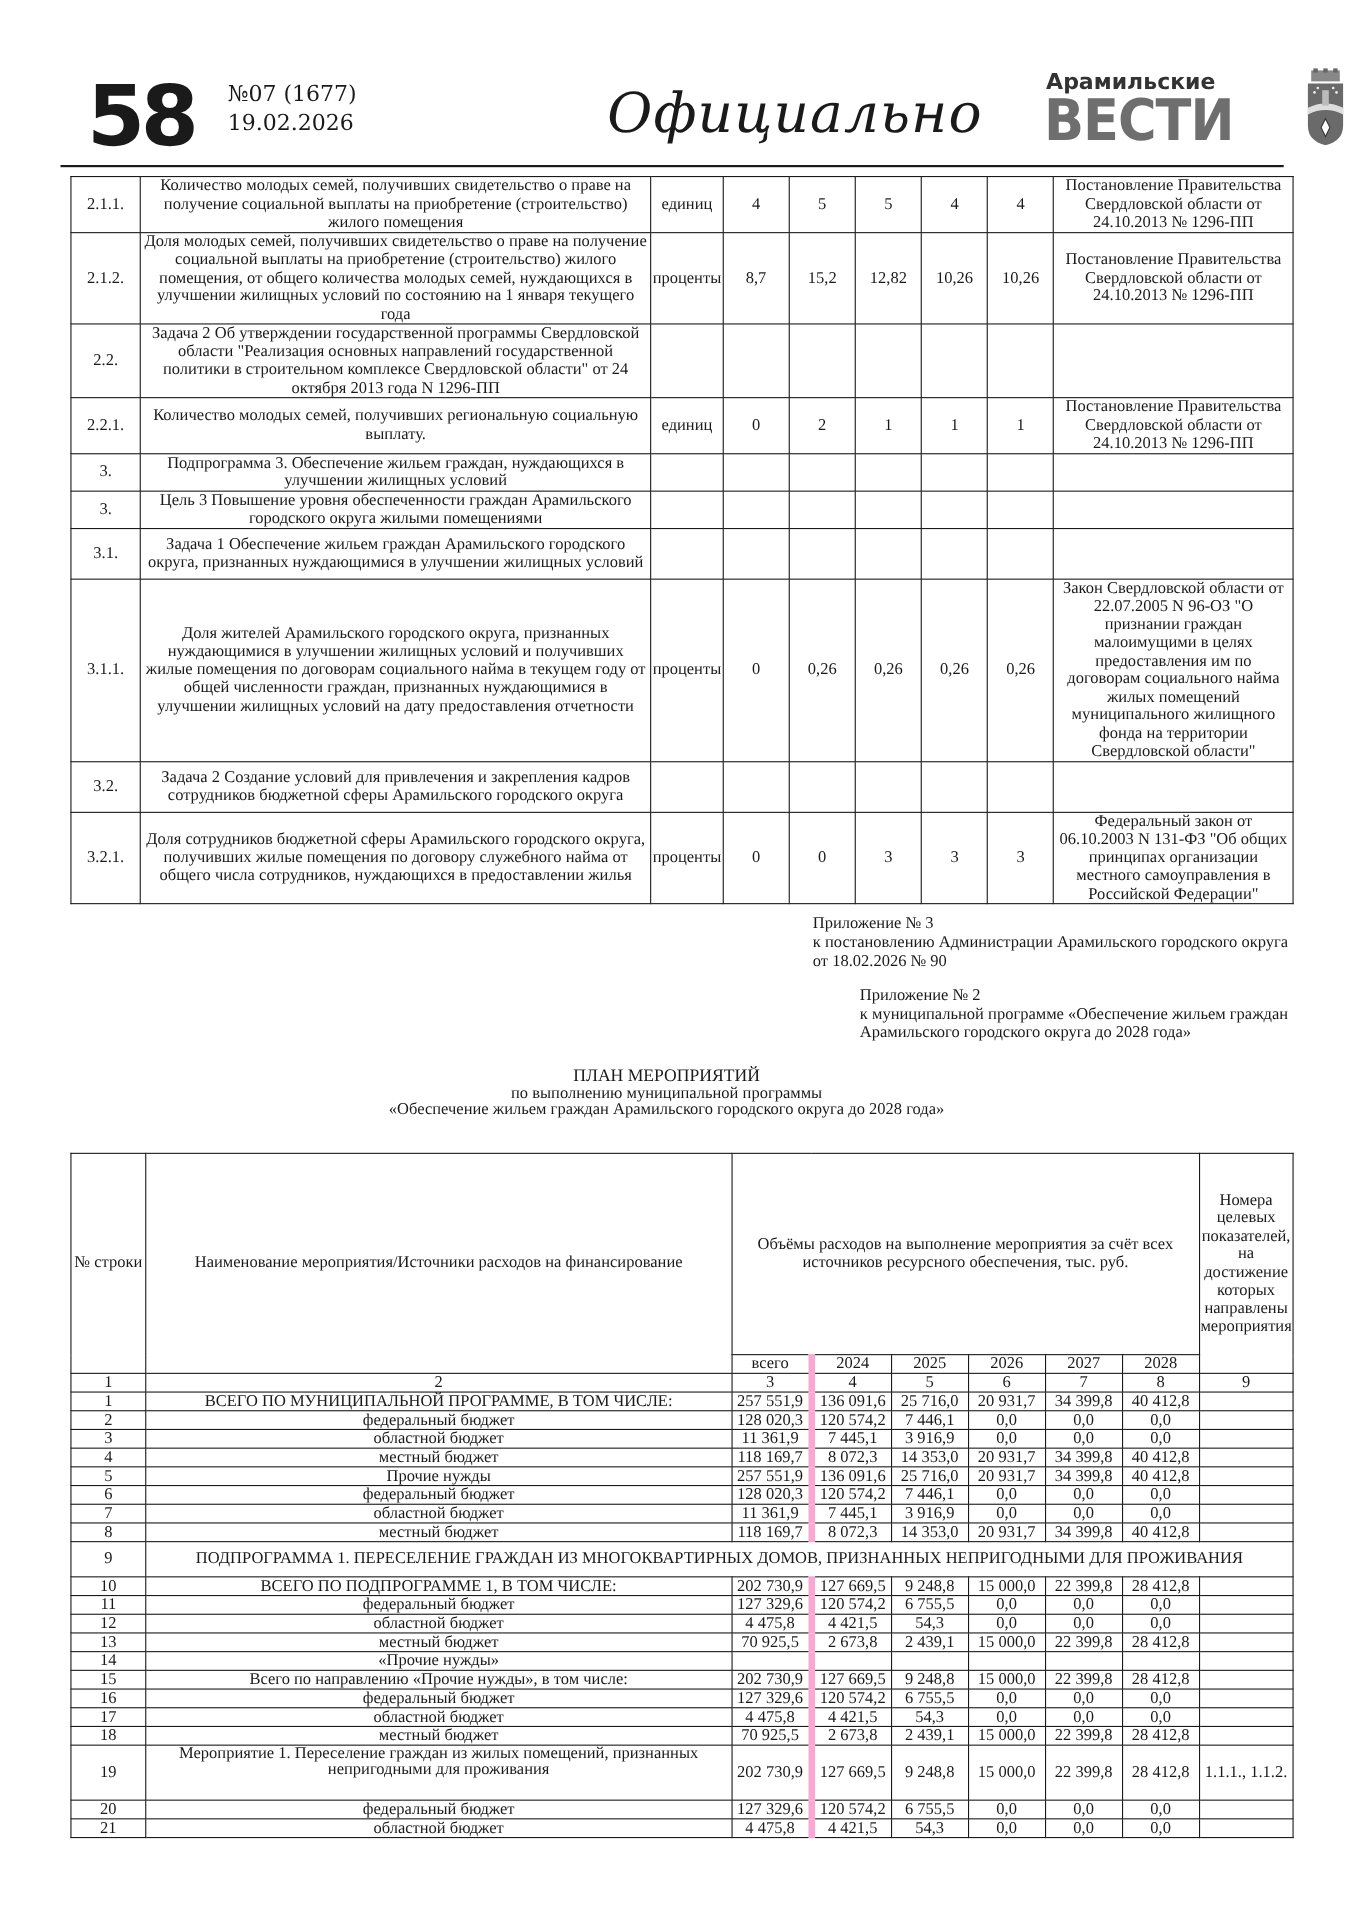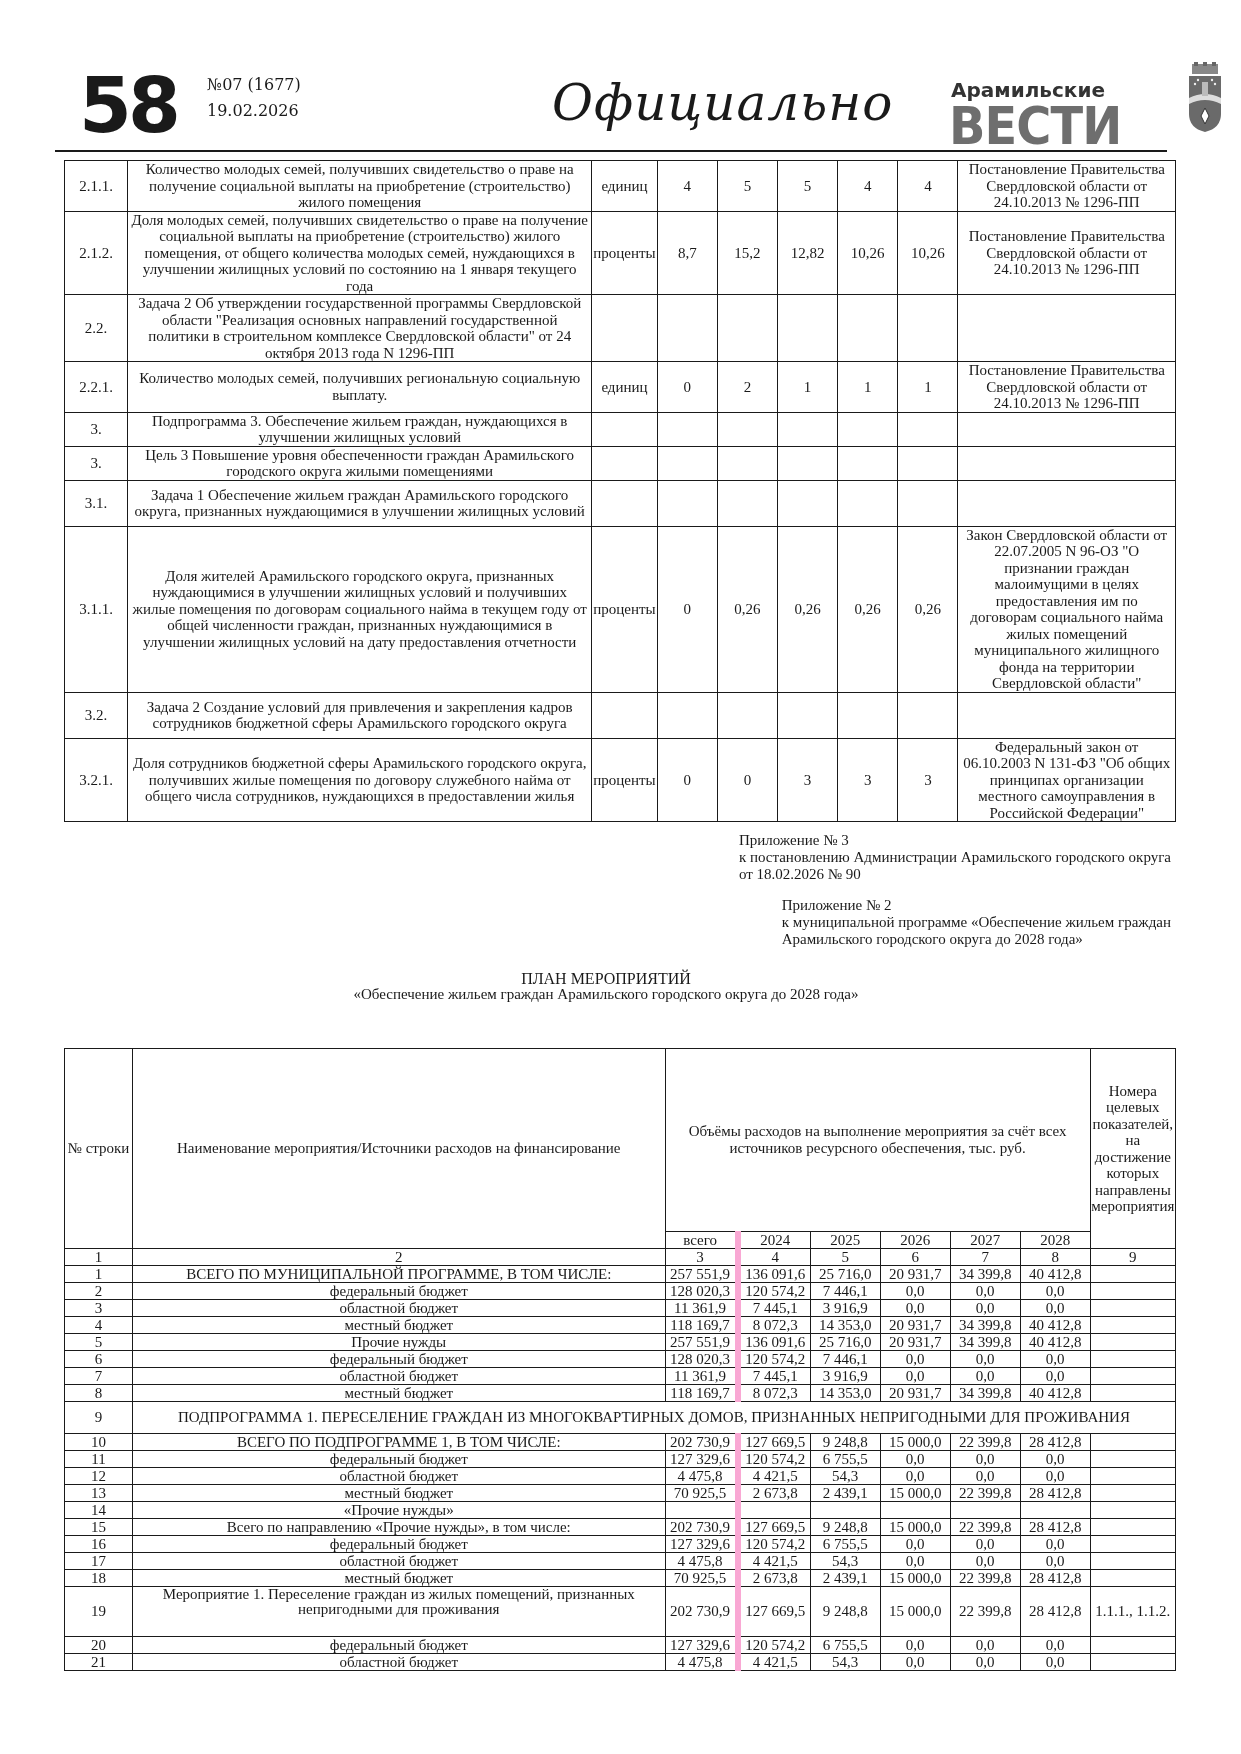--- a/index.html
+++ b/index.html
@@ -1,23 +1,23 @@
 <!DOCTYPE html>
 <html><head>
 <meta charset="utf-8">
 <style>
   html, body { margin: 0; padding: 0; background: #ffffff; }
   body { width: 1241px; height: 1754px; position: relative; overflow: hidden; color: #1a1a1a; font-family: "Liberation Serif", serif; }
 
   
   .masthead { position: absolute; left: 55px; top: 60px; width: 1112px; height: 90px; border-bottom: 2px solid #1a1a1a; }
   .page-num { position: absolute; left: 24px; top: 6px; font-family: "DejaVu Sans", sans-serif; font-weight: bold; font-size: 76px; letter-spacing: -4px; line-height: 80px; color: #1a1a1a; }
-  .issue { position: absolute; left: 152px; top: 12px; font-family: "DejaVu Serif", serif; font-size: 16px; line-height: 26px; color: #1a1a1a; }
+  .issue { position: absolute; left: 152px; top: 12px; font-family: "DejaVu Serif", serif; font-size: 20px; line-height: 26px; color: #1a1a1a; }
   .section-title { position: absolute; left: 497px; top: 8px; font-family: "DejaVu Serif", serif; font-style: italic; font-size: 50px; line-height: 70px; color: #1a1a1a; letter-spacing: 1px; }
-  .brand { position: absolute; left: 896px; top: 18px; width: 230px; height: 80px; }
+  .brand { position: absolute; left: 896px; top: 2px; width: 230px; height: 80px; }
   .brand-top { position: absolute; left: 0; top: 0; font-family: "DejaVu Sans", sans-serif; font-weight: bold; font-size: 20px; color: #333; letter-spacing: 0px; }
   .brand-main { position: absolute; left: -2px; top: 18px; font-family: "DejaVu Sans", sans-serif; font-weight: bold; font-size: 52px; line-height: 60px; color: #6e6e6e; letter-spacing: -1px; transform: scaleX(0.92); transform-origin: left; }
   .coat { position: absolute; left: 1132px; top: 2px; width: 36px; height: 70px; }
 
   
   table { border-collapse: collapse; position: absolute; font-family: "Liberation Serif", serif; color: #1a1a1a; }
   td, th { border: 1px solid #1a1a1a; text-align: center; vertical-align: middle; padding: 0 3px; font-weight: normal; }
 
   .t1 { left: 64px; top: 160px; width: 1112px; font-size: 15px; line-height: 16.5px; }
   .t1 td.num { width: 56px; }
@@ -193,20 +193,21 @@
   <div>от 18.02.2026 № 90</div>
 </div>
 <div class="annex annex2">
   <div>Приложение № 2</div>
   <div>к муниципальной программе  «Обеспечение жильем граждан</div>
   <div>Арамильского городского округа до 2028 года»</div>
 </div>
 
 <div class="plan-title">
   <div class="big">ПЛАН МЕРОПРИЯТИЙ</div>
+  <div>по выполнению муниципальной программы</div>
   <div>«Обеспечение жильем граждан Арамильского городского округа до 2028 года»</div>
 </div>
 
 <table class="t2">
   <tbody id="t2-body">
     <tr>
       <td class="rn hdr-main" rowspan="2">№ строки</td>
       <td class="nm hdr-main" rowspan="2">Наименование мероприятия/Источники расходов на финансирование</td>
       <td colspan="6" class="hdr-main" style="line-height:17px;">Объёмы расходов на выполнение мероприятия за счёт всех источников ресурсного обеспечения, тыс. руб.</td>
       <td class="idx hdr-goal" rowspan="2">Номера целевых показателей, на достижение которых направлены мероприятия</td>

